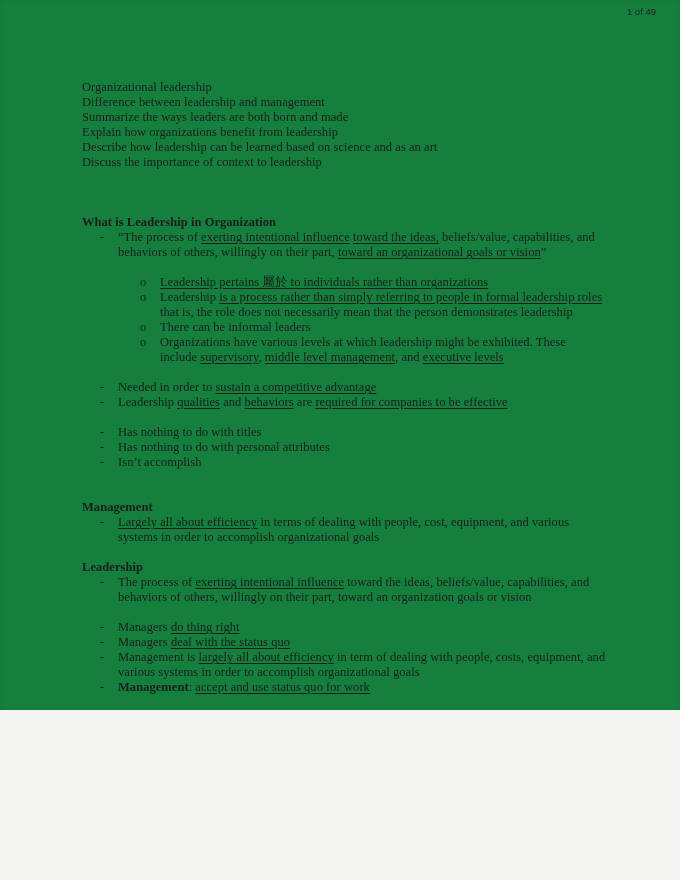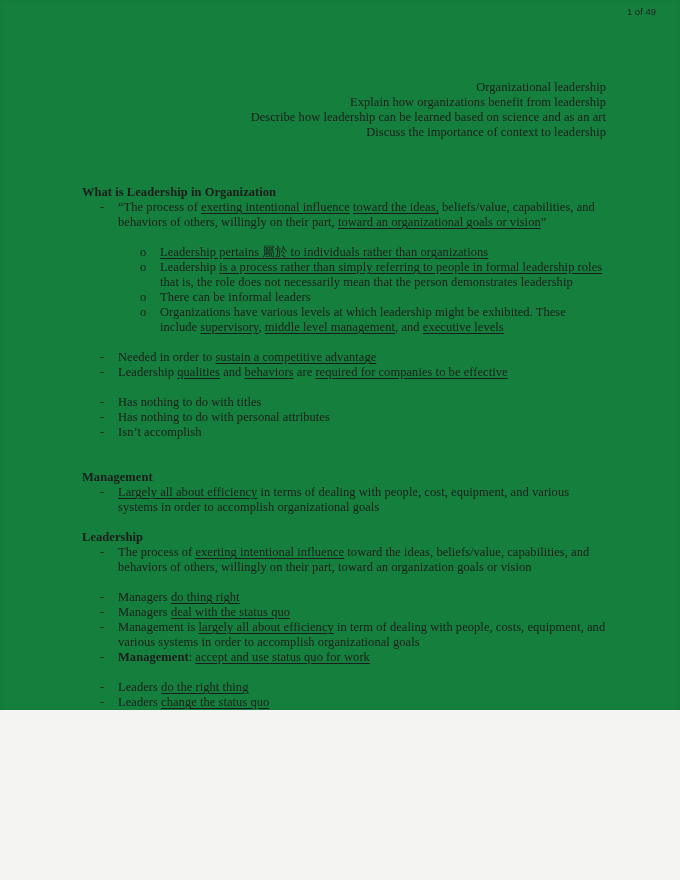--- a/index.html
+++ b/index.html
@@ -30,21 +30,21 @@
     position: absolute;
     left: 82px;
     top: 80px;
     width: 524px;
     font-size: 12.5px;
     line-height: 15px;
     letter-spacing: 0.05px;
   }
   .spacer { height: 15px; }
   .heading { font-weight: bold; }
-  .line { white-space: nowrap; text-align: right; }
+  .line { white-space: nowrap; }
   .row { display: flex; align-items: flex-start; }
   .marker {
     flex: none;
     box-sizing: border-box;
   }
   .bullets > .row > .marker {
     width: 36px;
     padding-left: 18px;
   }
   .sub-bullets > .row > .marker {
@@ -60,20 +60,22 @@
   .b { font-weight: bold; }
 </style>
 </head>
 <body>
 
 <div class="page">
   <div class="page-indicator">1 of 49</div>
   <div class="doc">
       <div class="lines">
         <div class="line">Organizational leadership</div>
+        <div class="line">Difference between leadership and management</div>
+        <div class="line">Summarize the ways leaders are both born and made</div>
         <div class="line">Explain how organizations benefit from leadership</div>
         <div class="line">Describe how leadership can be learned based on science and as an art</div>
         <div class="line">Discuss the importance of context to leadership</div>
       </div>
       <div class="spacer"></div>
       <div class="spacer"></div>
       <div class="spacer"></div>
       <div class="heading"><span>What is Leadership in Organization</span></div>
       <div class="group bullets">
         <div class="row">

